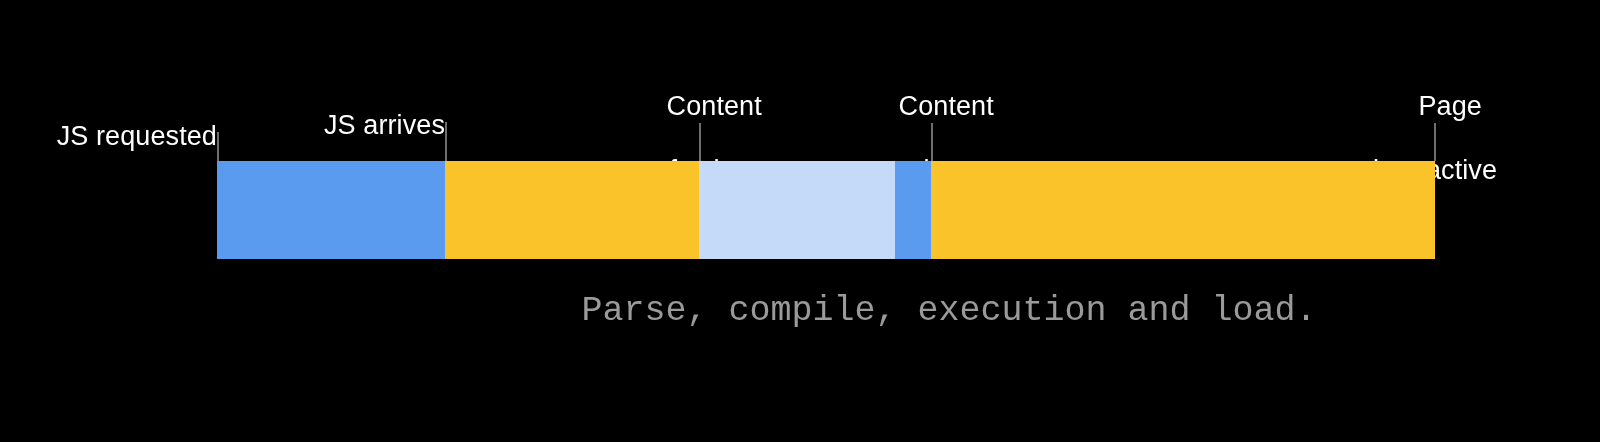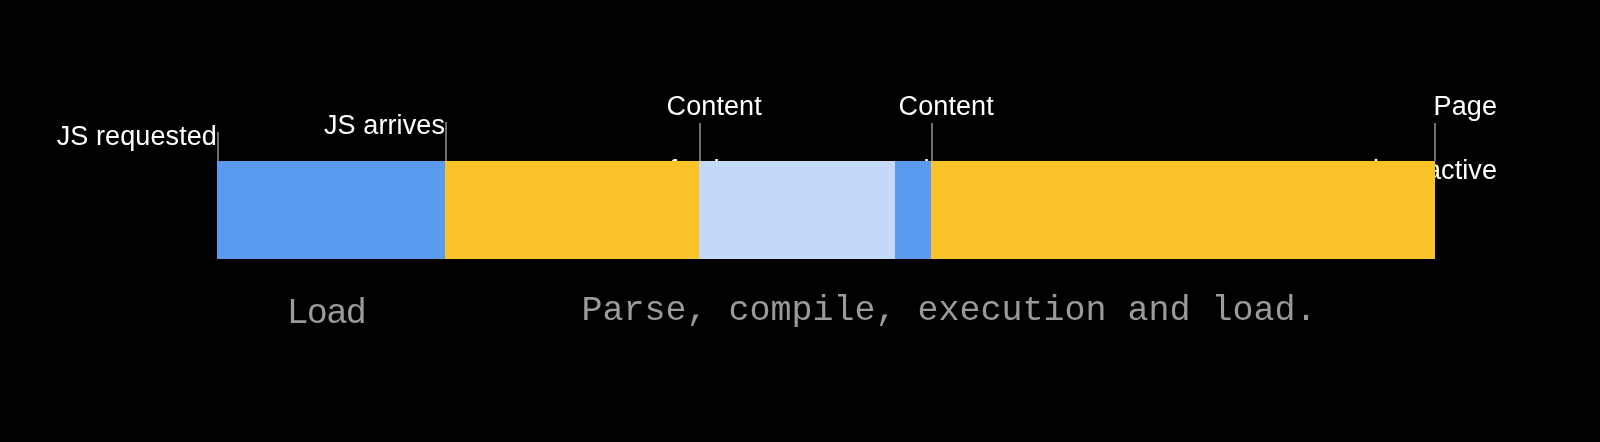--- a/index.html
+++ b/index.html
@@ -85,35 +85,34 @@
   <div class="marker-label align-center" style="left:699px; top:58px;">
     <span class="l1">Content</span>
     <span class="l2">fetch</span>
   </div>
 
   <div class="marker-label align-center" style="left:931px; top:58px;">
     <span class="l1">Content</span>
     <span class="l2">arrives</span>
   </div>
 
-  <div class="marker-label align-center" style="left:1435px; top:58px;text-align:right;">
+  <div class="marker-label align-center" style="left:1435px; top:58px;">
     <span class="l1">Page</span>
     <span class="l2">interactive</span>
   </div>
 
   <div class="tick" style="left:217px;  top:132px; height:29px;"></div>
   <div class="tick" style="left:445px;  top:122px; height:39px;"></div>
   <div class="tick" style="left:699px;  top:123px; height:38px;"></div>
   <div class="tick" style="left:931px;  top:123px; height:38px;"></div>
   <div class="tick" style="left:1434px; top:123px; height:38px;"></div>
 
   <div class="bar">
     <div class="seg" style="width:228px; background:#5a9bf0;"></div>
     <div class="seg" style="width:254px; background:#fbc32a;"></div>
     <div class="seg" style="width:196px; background:#c5d9f8;"></div>
     <div class="seg" style="width:36px;  background:#5a9bf0;"></div>
     <div class="seg" style="width:504px; background:#fbc32a;"></div>
   </div>
 
-  <div class="phase-caption" style="left:327px; top:291px;">Load</div>
   <div class="phase-caption" style="left:949px; top:291px;font-family:Liberation Mono, monospace;">Parse, compile, execution and load.</div>
 
 </div>
 
 </body></html>

